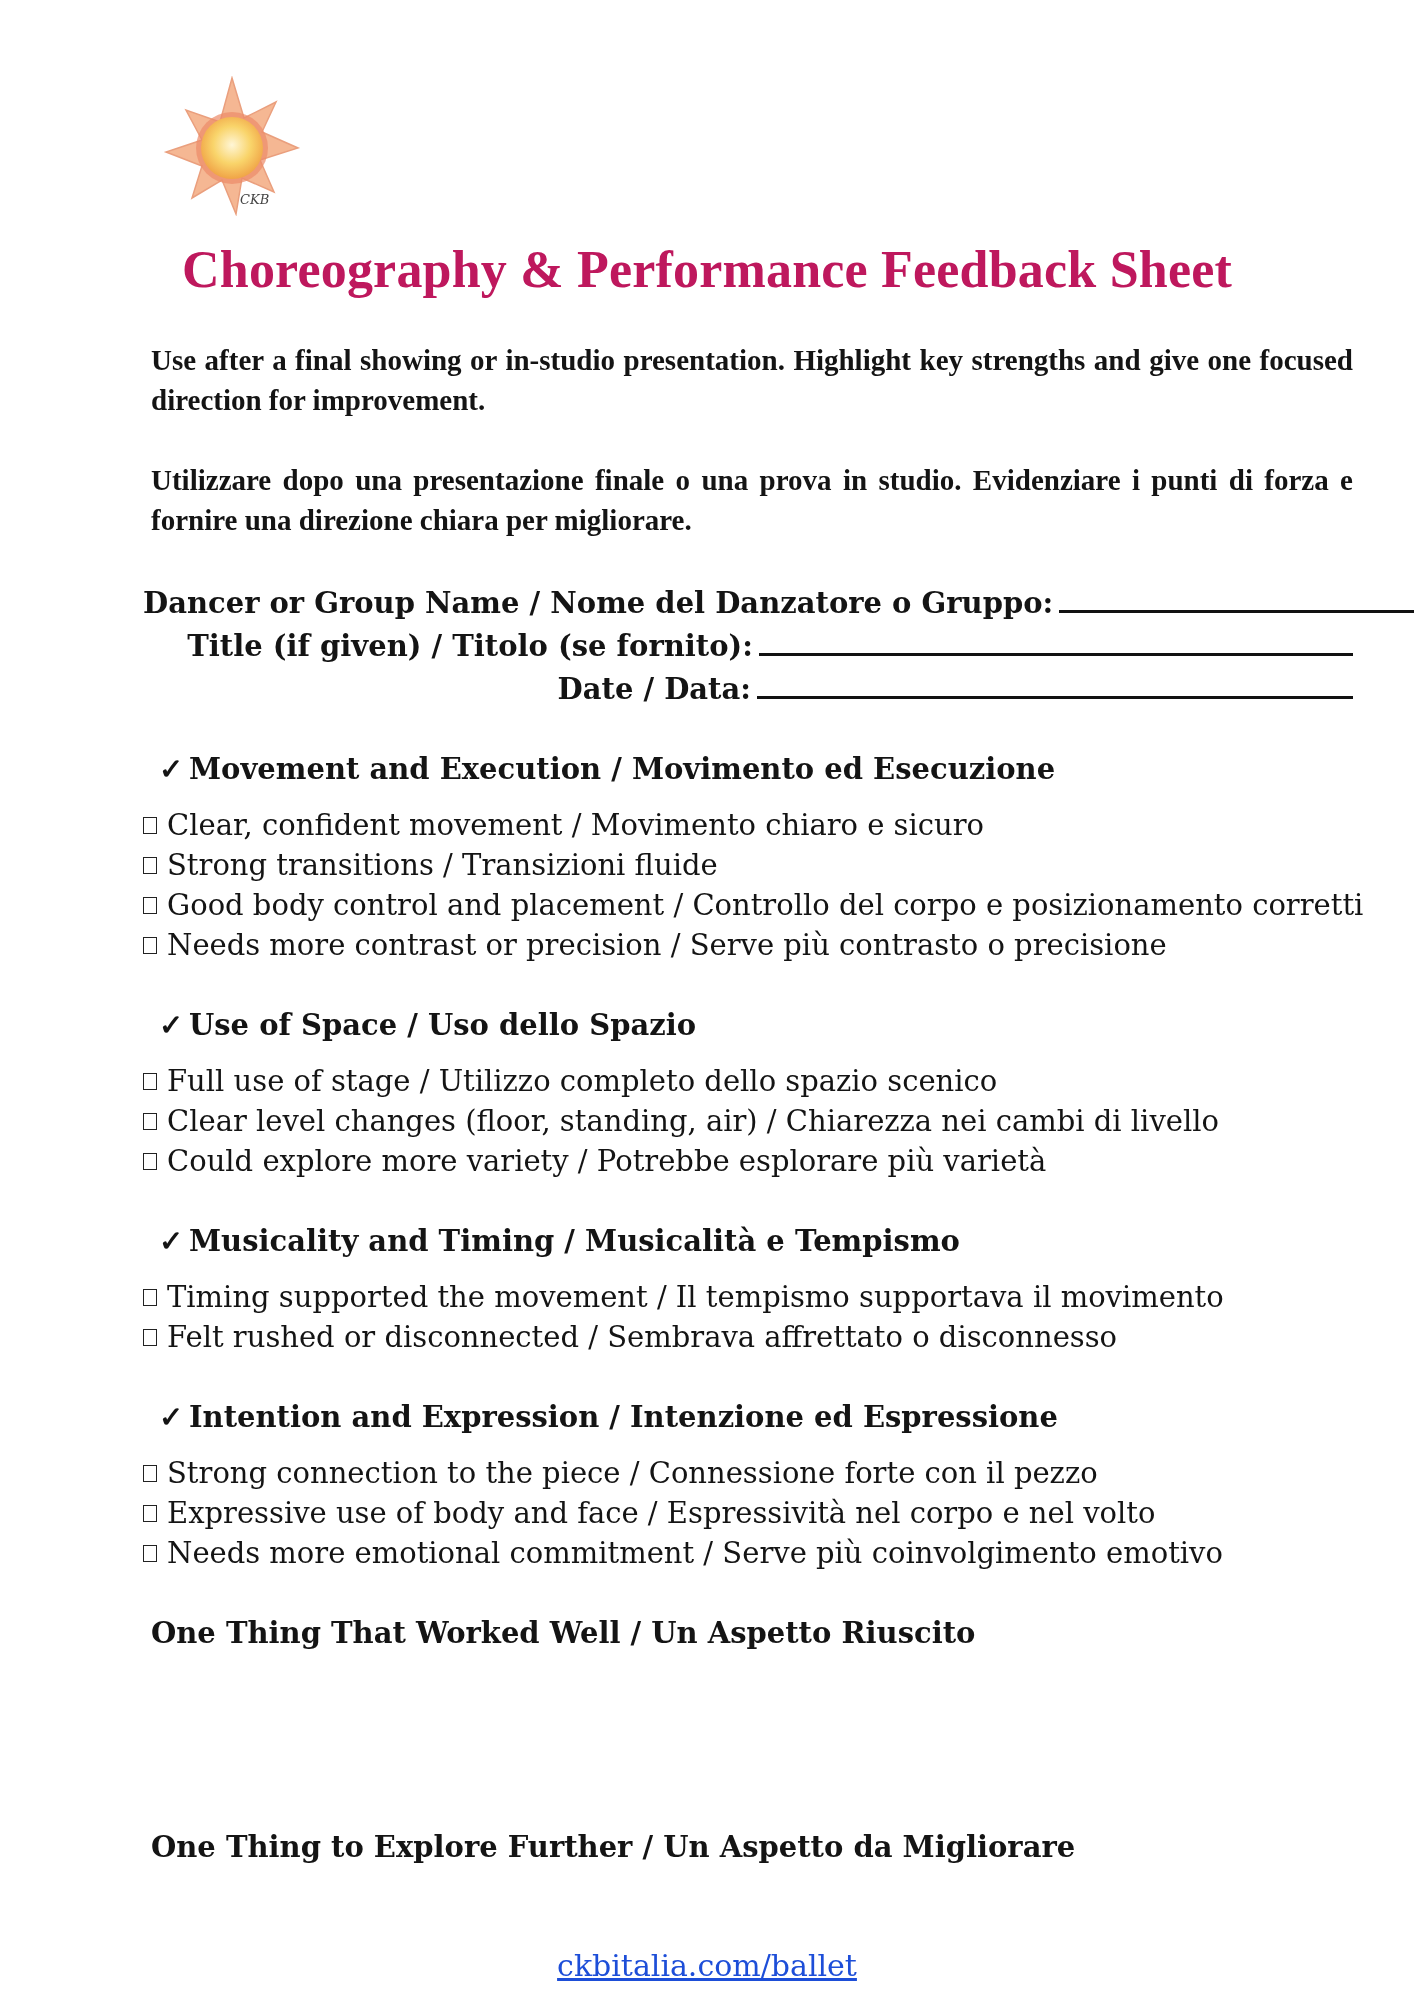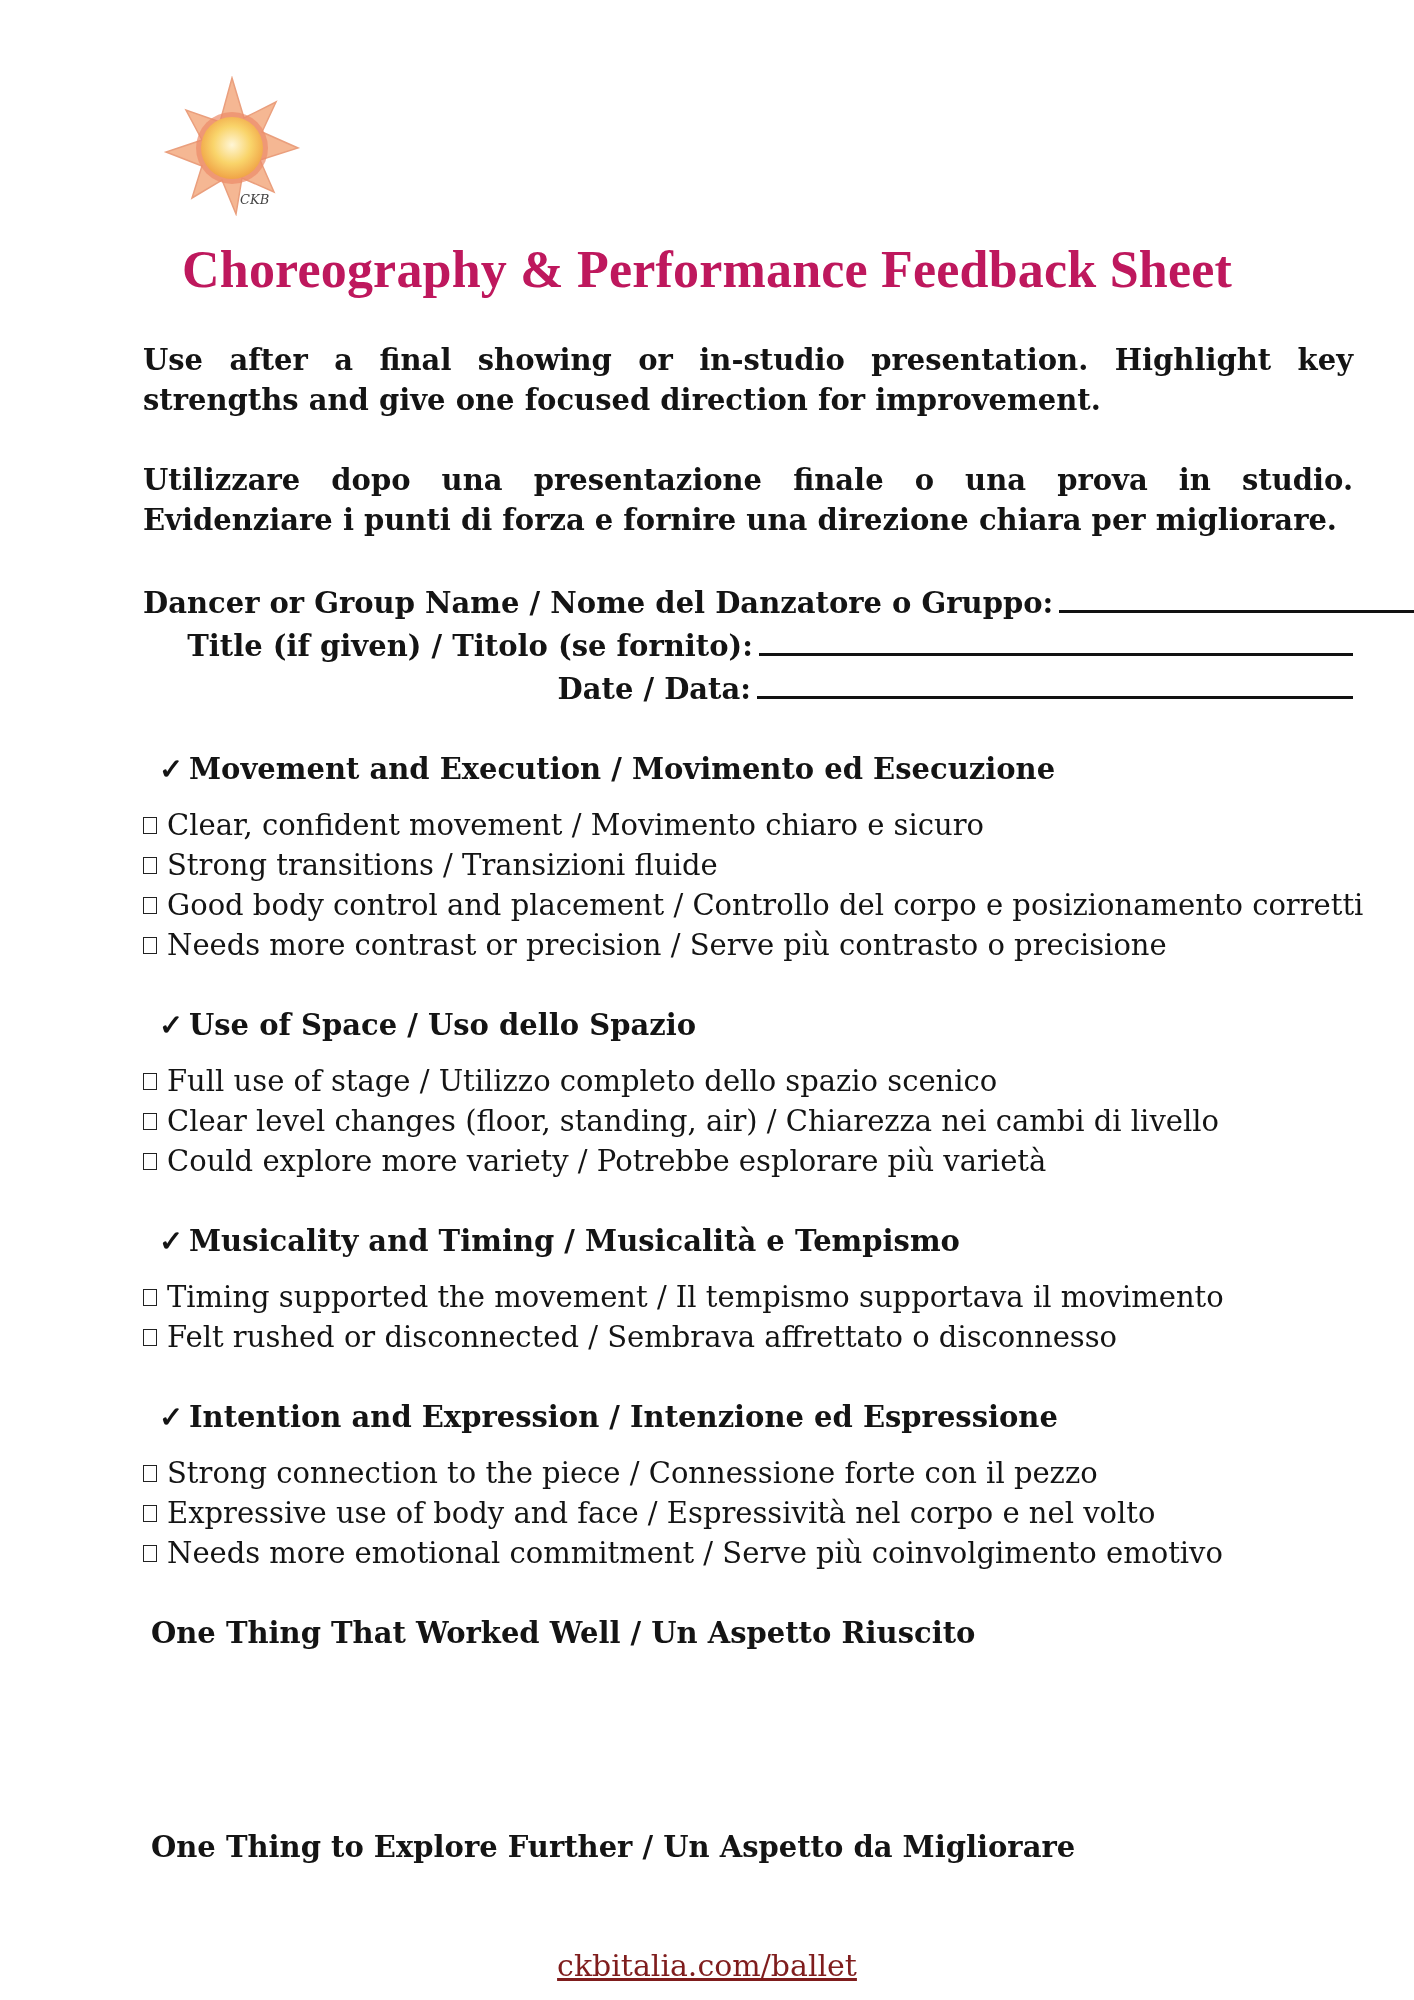--- a/index.html
+++ b/index.html
@@ -3,33 +3,33 @@
   <meta charset="utf-8">
   <style>
     html, body { margin: 0; padding: 0; background: #ffffff; }
     body { width: 1414px; height: 2000px; position: relative; overflow: hidden;
       font-family: "DejaVu Serif", "Liberation Serif", serif; color: #141414; }
     .logo { position: absolute; left: 158px; top: 76px; width: 148px; height: 140px; }
     .title { position: absolute; left: 0; width: 1414px; top: 240px; text-align: center;
       font-family: "Liberation Serif", "DejaVu Serif", serif; font-weight: bold; font-size: 52px;
       letter-spacing: 0.2px; color: #be185d; margin: 0; }
     .content { position: absolute; left: 143px; width: 1210px; top: 340px; font-size: 29px; line-height: 40px; }
-    .para { font-weight: bold; text-align: justify; margin: 0 0 40px 0; }
+    .para { font-weight: bold; text-align: justify; margin: 0 0 40px 8px; font-family: Liberation Serif, serif; }
     .field { font-weight: bold; margin: 0; white-space: nowrap; text-align: right; }
     .blank { display: inline-block; border-bottom: 3px solid #111; height: 30px; vertical-align: baseline; margin-left: 6px; }
     .fields { margin-bottom: 40px; }
     .section { margin-bottom: 40px; }
     .section-head { font-weight: bold; margin: 16px; white-space: nowrap; }
     .check { display: inline-block; width: 30px; font-weight: bold; }
     .item { margin: 0; white-space: nowrap; }
     .box { display: inline-block; width: 12px; height: 15px; border: 1.5px solid #222; margin-right: 10px; vertical-align: 1px; }
     .open-head { font-weight: bold; margin: 8px; }
     .open-area { height: 158px; }
     .footer { position: absolute; left: 0; width: 1414px; top: 1948px; text-align: center;
-      font-size: 30px; text-decoration: underline; color: #7f1d1d; }
+      font-size: 30px; text-decoration: underline; color: #1d4ed8; }
   </style>
 </head>
 <body>
 
 <div class="logo">
   <svg width="148" height="140" viewBox="0 0 148 140">
     <defs>
       <radialGradient id="core" cx="50%" cy="45%" r="55%">
         <stop offset="0%" stop-color="#fff6d6"></stop>
         <stop offset="55%" stop-color="#f9d46a"></stop>

